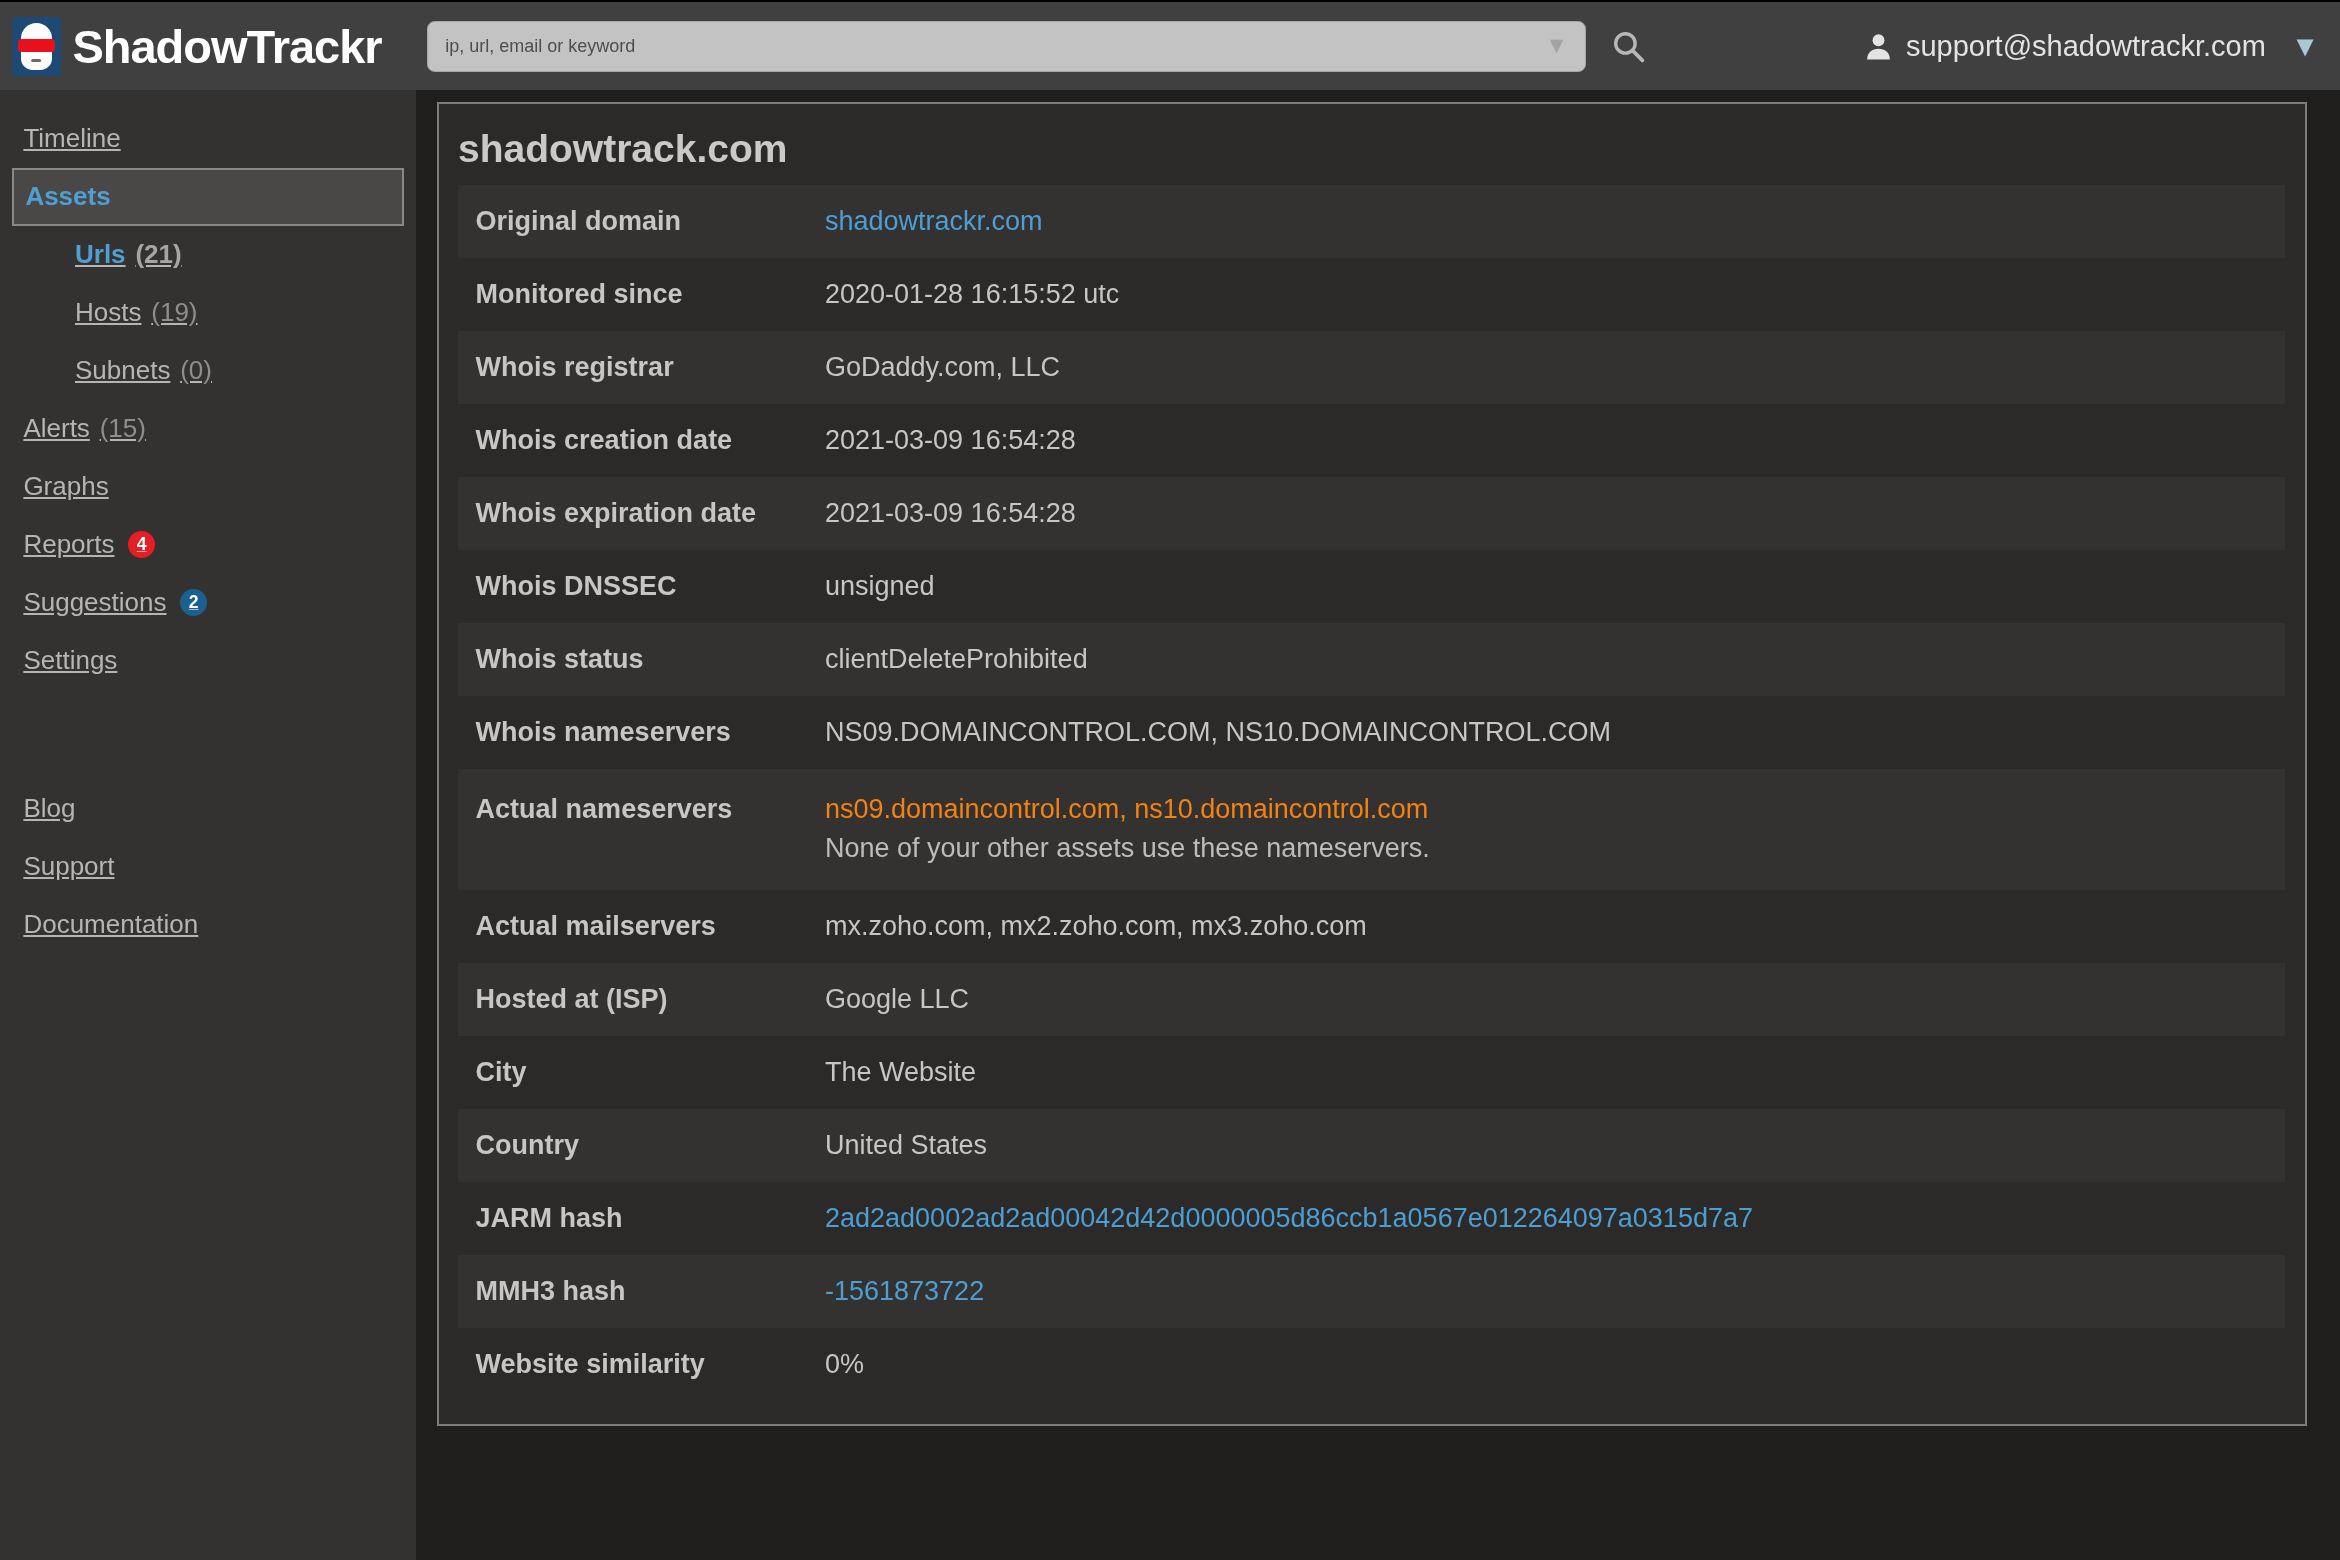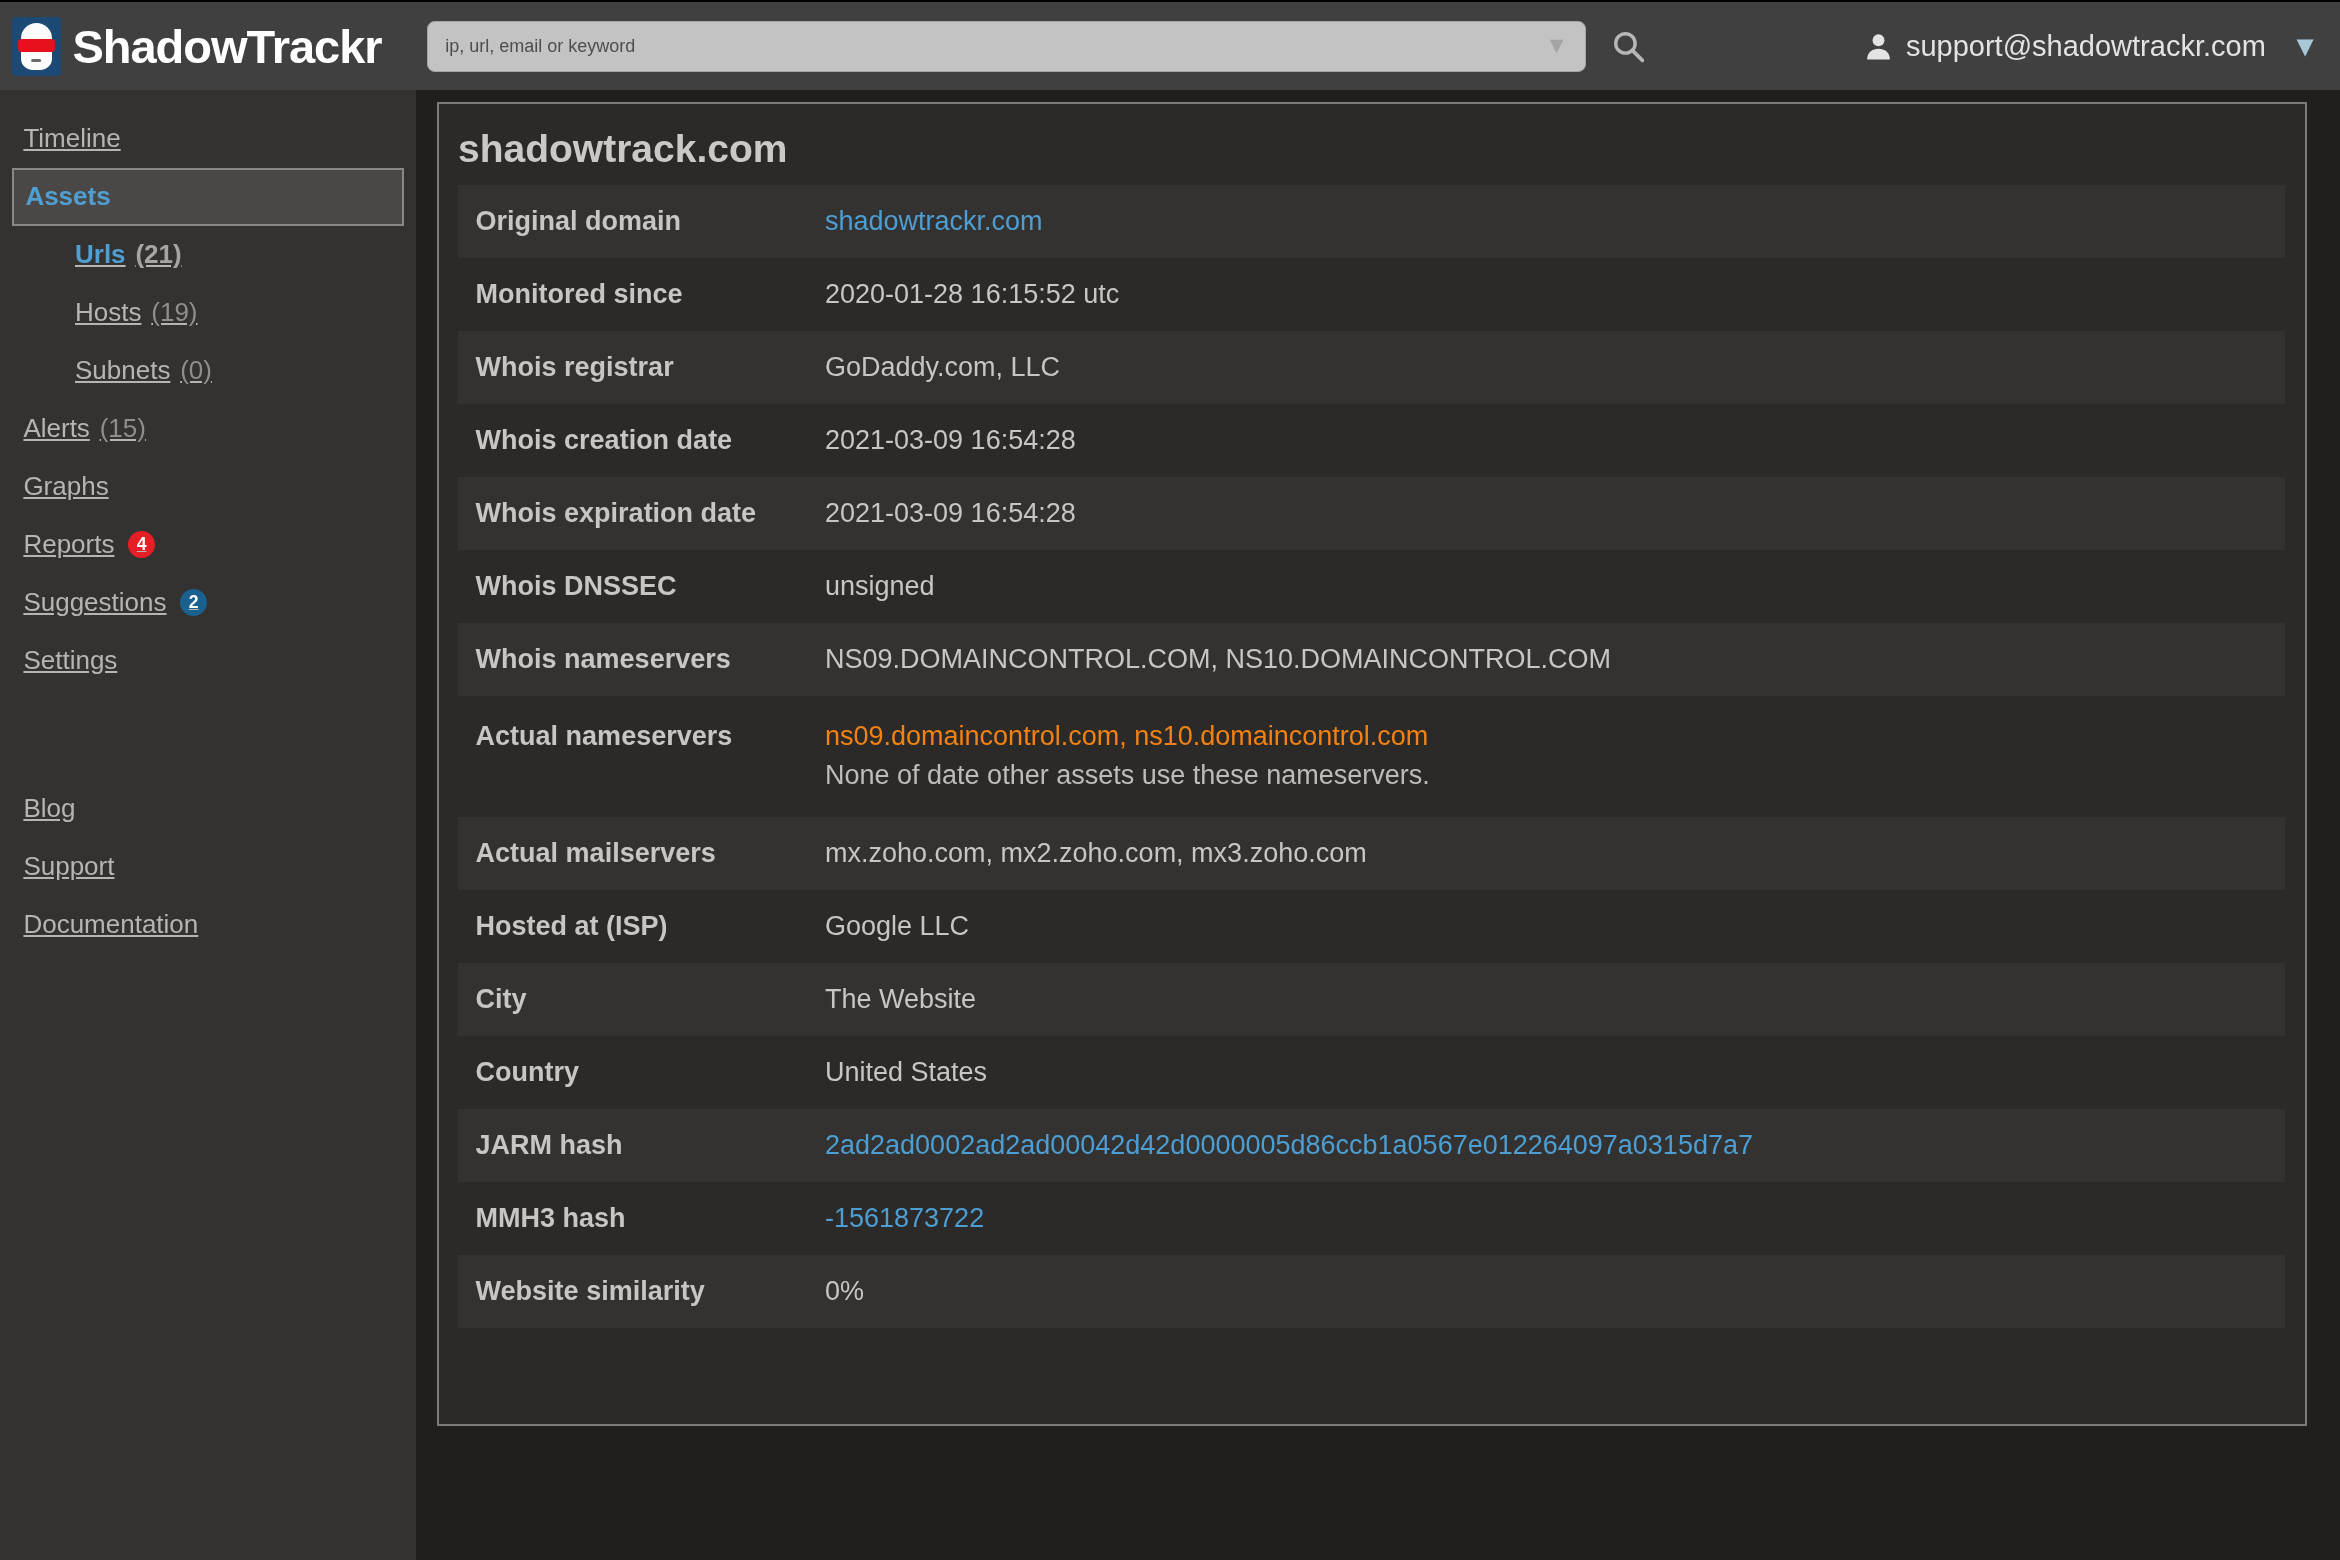--- a/index.html
+++ b/index.html
@@ -186,28 +186,32 @@
           </div>
           <div class="row">
             <div class="row-label">Whois expiration date</div>
             <div class="row-value">2021-03-09 16:54:28</div>
           </div>
           <div class="row">
             <div class="row-label">Whois DNSSEC</div>
             <div class="row-value">unsigned</div>
           </div>
           <div class="row">
+            <div class="row-label">Whois status</div>
+            <div class="row-value">clientDeleteProhibited</div>
+          </div>
+          <div class="row">
             <div class="row-label">Whois nameservers</div>
             <div class="row-value">NS09.DOMAINCONTROL.COM, NS10.DOMAINCONTROL.COM</div>
           </div>
           <div class="row multi">
             <div class="row-label">Actual nameservers</div>
             <div class="row-value">
               <div class="warn">ns09.domaincontrol.com, ns10.domaincontrol.com</div>
-              <div class="note">None of date other assets use these nameservers.</div>
+              <div class="note">None of your other assets use these nameservers.</div>
             </div>
           </div>
           <div class="row">
             <div class="row-label">Actual mailservers</div>
             <div class="row-value">mx.zoho.com, mx2.zoho.com, mx3.zoho.com</div>
           </div>
           <div class="row">
             <div class="row-label">Hosted at (ISP)</div>
             <div class="row-value">Google LLC</div>
           </div>

